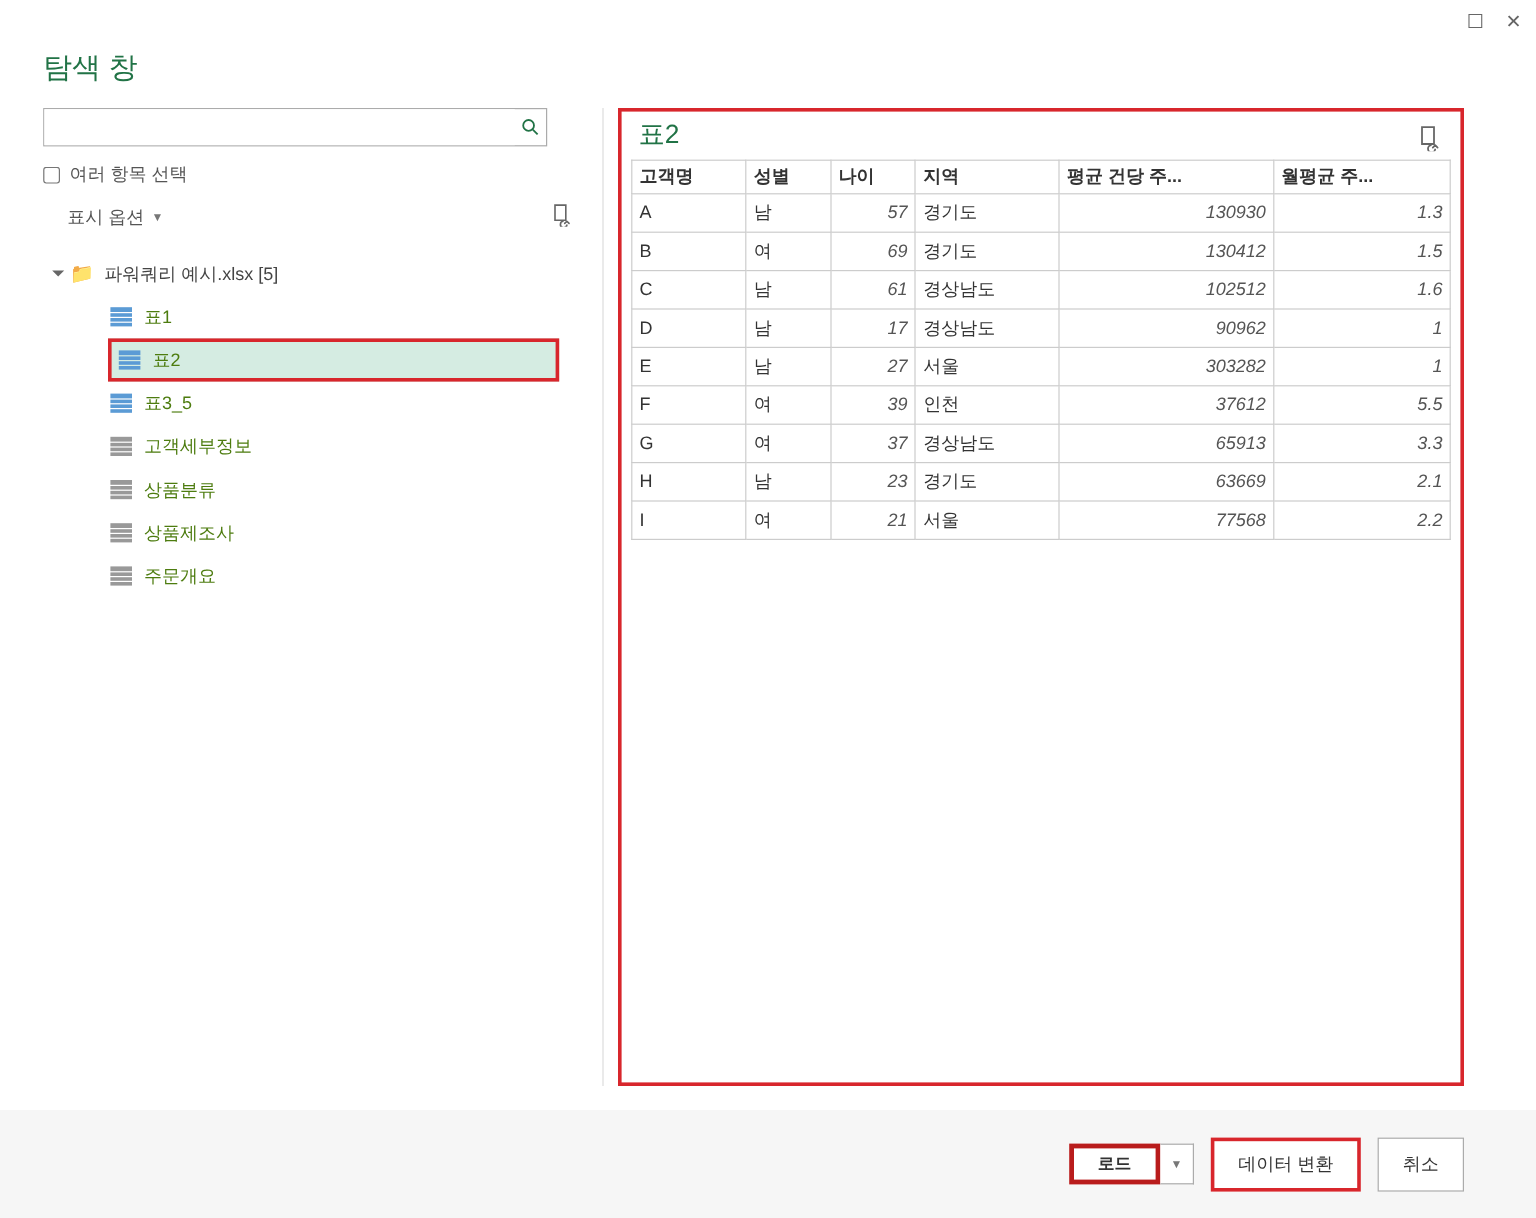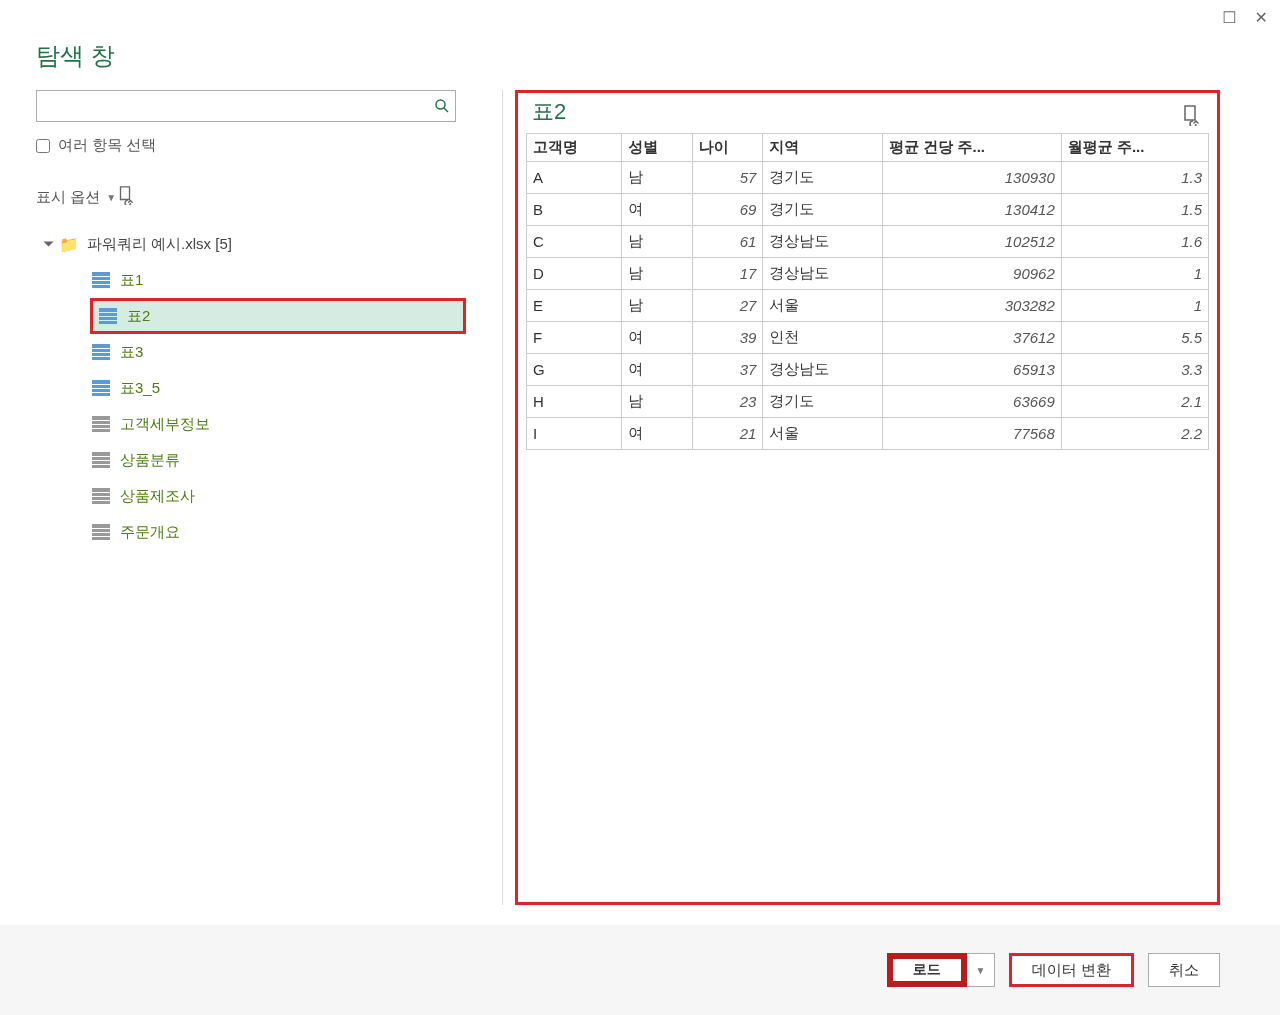--- a/index.html
+++ b/index.html
@@ -70,34 +70,36 @@
       width: 26px;
       color: #666;
       display: flex;
       align-items: center;
       justify-content: center;
     }
     .multi-select {
       display: flex;
       align-items: center;
       gap: 8px;
-      margin-bottom: 30px;
+      margin-bottom: 14px;
       color: #555;
       font-size: 15px;
     }
     .multi-select input[type="checkbox"] {
       width: 14px; height: 14px;
     }
     .display-options {
       display: flex;
       align-items: center;
+      justify-content: space-between;
       width: 420px;
       margin-bottom: 16px;
       color: #555;
       font-size: 15px;
+      margin-left: 20px;
     }
     .display-options-left { display: flex; align-items: center; gap: 6px; cursor: pointer; }
     .chevron-down { font-size: 10px; color: #777; }
     .refresh-small { color: #666; font-size: 18px; }
     .tree {
       padding-left: 10px;
     }
     .tree-node {
       display: flex;
       align-items: center;
@@ -192,35 +194,35 @@
       right: 0;
       height: 90px;
       background: #f6f6f6;
       display: flex;
       align-items: center;
       justify-content: flex-end;
       padding-right: 60px;
       gap: 14px;
     }
     .btn {
-      height: 34px;
+      height: 45px;
       background: #fff;
       border: 1px solid #ababab;
       padding: 0 20px;
       font-size: 15px;
       color: #333;
       display: flex;
       align-items: center;
       cursor: pointer;
     }
     .btn-split {
       display: flex;
     }
     .btn-split .btn-main {
-      border: 6px solid #b91c1c;
+      border: 4px solid #b91c1c;
       background: #fff;
       height: 34px;
       padding: 0 20px;
       display: flex;
       align-items: center;
       font-weight: bold;
       color: #333;
     }
     .btn-split .btn-drop {
       border: 1px solid #ababab;
@@ -303,29 +305,20 @@
             <span>표1</span>
           </div>
           <div class="tree-item selected">
             <span class="icon-table blue">
               <div class="bar header"></div>
               <div class="bar"></div>
               <div class="bar"></div>
               <div class="bar"></div>
             </span>
             <span>표2</span>
-          </div>
-          <div class="tree-item indent">
-            <span class="icon-table blue">
-              <div class="bar header"></div>
-              <div class="bar"></div>
-              <div class="bar"></div>
-              <div class="bar"></div>
-            </span>
-            <span>표3</span>
           </div>
           <div class="tree-item indent">
             <span class="icon-table blue">
               <div class="bar header"></div>
               <div class="bar"></div>
               <div class="bar"></div>
               <div class="bar"></div>
             </span>
             <span>표3_5</span>
           </div>

